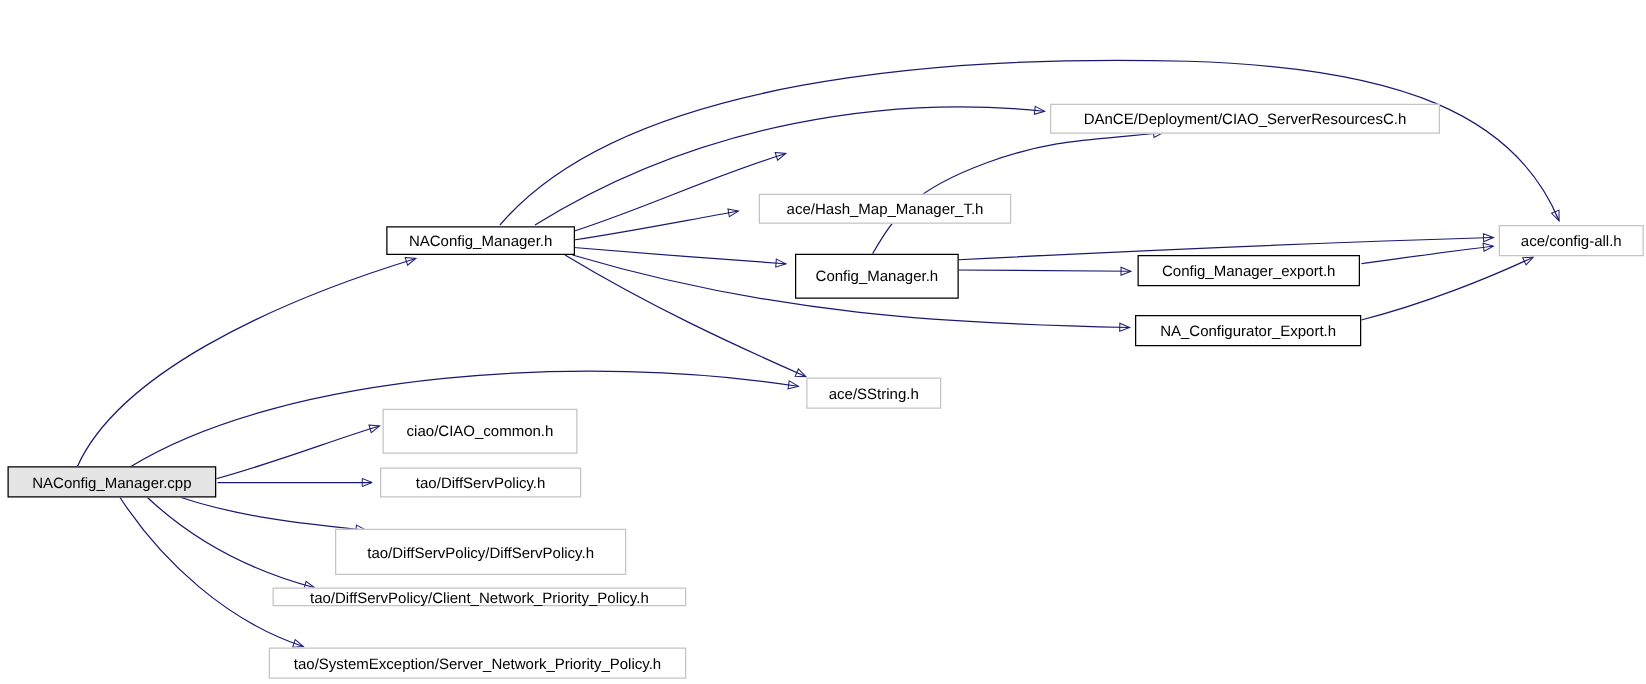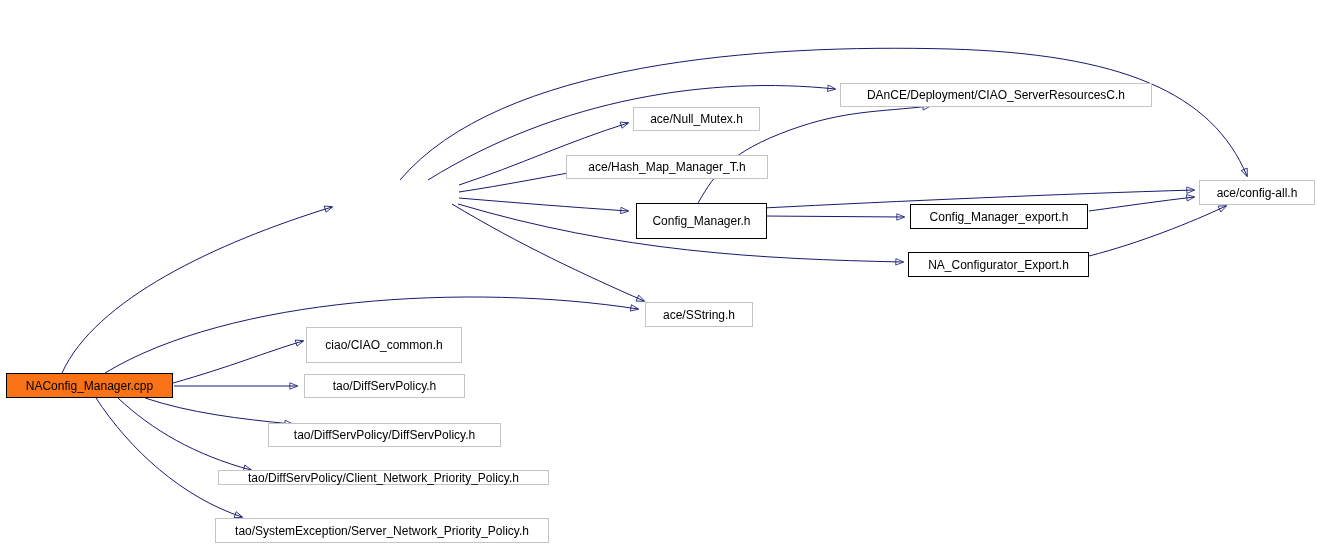--- a/index.html
+++ b/index.html
@@ -16,21 +16,21 @@
     position:absolute;
     box-sizing:border-box;
     background:#ffffff;
     border:1px solid #c4c4c4;
     display:flex;align-items:center;justify-content:center;
     font-size:12px;color:#000;
     white-space:nowrap;
     z-index:2;
   }
   .node.linked{border:1px solid #000000;}
-  .node.current{border:1px solid #000000;background:#f97316;}
+  .node.current{border:1px solid #000000;background:#e5e5e5;}
 </style>
 </head>
 <body>
 
 <div id="canvas">
 
   <svg id="edges" width="1317" height="547" viewBox="0 0 1317 547" xmlns="http://www.w3.org/2000/svg">
     <defs>
       <marker id="arrow" viewBox="0 0 10 10" refX="9" refY="5" markerWidth="10" markerHeight="8" orient="auto">
         <path d="M0,1 L10,5 L0,9 z" fill="#191970" stroke="none"></path>
@@ -56,40 +56,40 @@
     <path d="M 698,203 C 716,172 730,152 790,130 C 845,110 880,112 930,106" marker-end="url(#arrow)"></path>
     <path d="M 763,208 C 900,201 1060,194 1194,190" marker-end="url(#arrow)"></path>
     <path d="M 763,216 L 904,217" marker-end="url(#arrow)"></path>
 
     <path d="M 1089,211 C 1125,206 1160,201 1194,197" marker-end="url(#arrow)"></path>
     <path d="M 1089,256 C 1140,243 1192,222 1226,206" marker-end="url(#arrow)"></path>
   </svg>
 
   <div class="node current" style="left:6px;top:373px;width:167px;height:25px">NAConfig_Manager.cpp</div>
 
+  <div class="node linked" style="left:309px;top:181px;width:151px;height:23px">NAConfig_Manager.h</div>
 
   <div class="node" style="left:840px;top:83px;width:312px;height:24px">DAnCE/Deployment/CIAO_ServerResourcesC.h</div>
 
-  <div class="node" style="left:633px;top:107px;width:127px;height:24px">ace/Null_Mutex.h</div>
 
-  <div class="node" style="left:566px;top:155px;width:202px;height:24px">ace/Hash_Map_Manager_T.h</div>
+  <div class="node" style="left:607px;top:155px;width:202px;height:24px">ace/Hash_Map_Manager_T.h</div>
 
   <div class="node linked" style="left:636px;top:203px;width:131px;height:36px">Config_Manager.h</div>
 
   <div class="node linked" style="left:910px;top:204px;width:178px;height:25px">Config_Manager_export.h</div>
 
   <div class="node linked" style="left:908px;top:252px;width:181px;height:25px">NA_Configurator_Export.h</div>
 
   <div class="node" style="left:1199px;top:180px;width:116px;height:25px">ace/config-all.h</div>
 
   <div class="node" style="left:645px;top:302px;width:108px;height:25px">ace/SString.h</div>
 
   <div class="node" style="left:306px;top:327px;width:156px;height:36px">ciao/CIAO_common.h</div>
 
   <div class="node" style="left:304px;top:374px;width:161px;height:24px">tao/DiffServPolicy.h</div>
 
-  <div class="node" style="left:268px;top:423px;width:233px;height:24px">tao/DiffServPolicy/DiffServPolicy.h</div>
+  <div class="node" style="left:268px;top:423px;width:233px;height:37px">tao/DiffServPolicy/DiffServPolicy.h</div>
 
   <div class="node" style="left:218px;top:470px;width:331px;height:15px">tao/DiffServPolicy/Client_Network_Priority_Policy.h</div>
 
   <div class="node" style="left:215px;top:518px;width:334px;height:25px">tao/SystemException/Server_Network_Priority_Policy.h</div>
 
 </div>
 
 </body></html>

